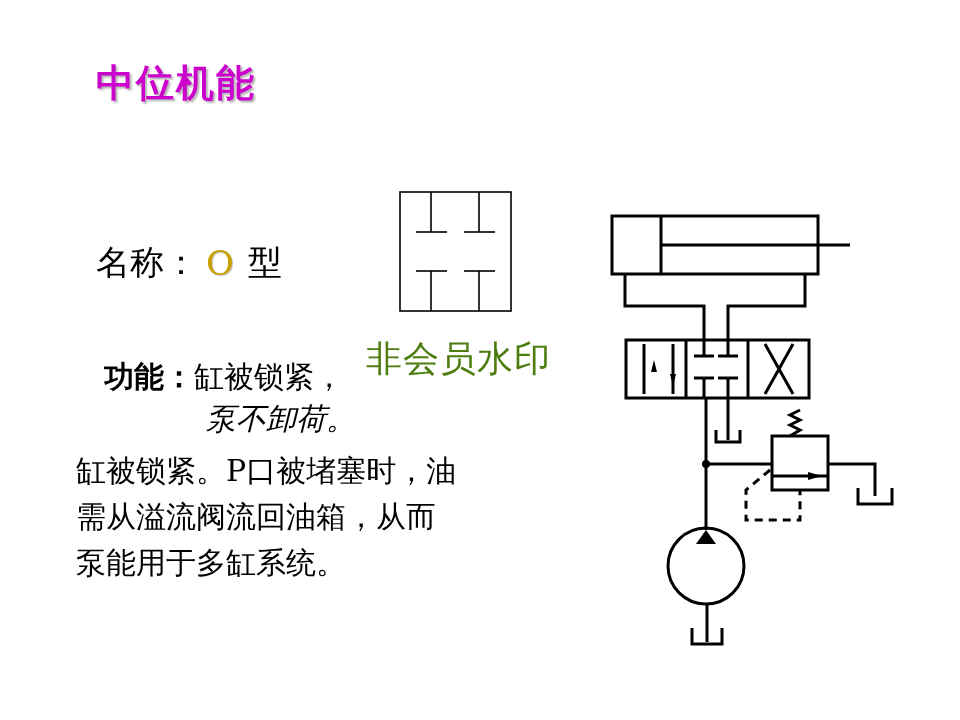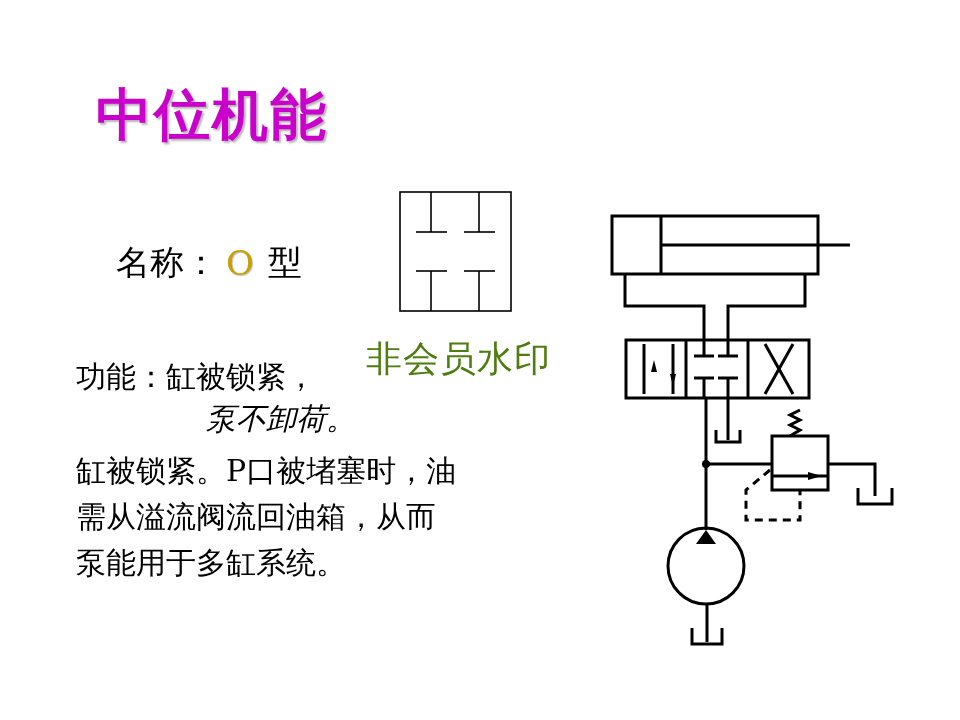--- a/index.html
+++ b/index.html
@@ -1,28 +1,28 @@
 <!DOCTYPE html>
 <html><head>
 <meta charset="utf-8">
 <style>
   html, body { margin: 0; padding: 0; background: #ffffff; }
   body { width: 960px; height: 720px; position: relative; overflow: hidden;
          font-family: "DejaVu Serif", "Liberation Serif", serif; color: #000; }
-  .title { position: absolute; left: 96px; top: 58px; font-size: 56px; font-weight: bold;
+  .title { position: absolute; left: 96px; top: 58px; font-size: 38px; font-weight: bold;
            color: #cc00cc; letter-spacing: 2px;
            font-family: "DejaVu Sans", "Liberation Sans", sans-serif;
-           text-shadow: 2px 2px 2px rgba(120,120,120,0.55); margin-top: 20px; }
-  .name-row { position: absolute; left: 116px; top: 240px; font-size: 34px; display: flex; align-items: center; justify-content: space-between; }
+           text-shadow: 2px 2px 2px rgba(120,120,120,0.55); }
+  .name-row { position: absolute; left: 96px; top: 240px; font-size: 34px; display: flex; align-items: center; justify-content: space-between; }
   .name-row .val { color: #c9a000; margin: 0 14px 0 8px; text-shadow: 1px 1px 1px rgba(0,0,0,0.25); }
   .o-symbol { position: absolute; left: 399px; top: 190px; }
   .watermark { position: absolute; left: 366px; top: 335px; font-size: 36px; color: #4d7c0f;
                font-family: "DejaVu Sans", "Liberation Sans", sans-serif; letter-spacing: 1px; }
   .func { position: absolute; left: 76px; top: 356px; font-size: 30px; line-height: 42px; }
-  .func .label { font-weight: normal; }
+  .func .label { font-weight: bold; margin-left: 28px; }
   .func .indent { padding-left: 130px; font-style: italic; }
   .desc { position: absolute; left: 76px; top: 448px; font-size: 30px; line-height: 46px; width: 470px; }
   .desc div { white-space: nowrap; }
   .circuit { position: absolute; left: 600px; top: 200px; }
 </style>
 </head>
 <body>
 
 <div class="title">中位机能</div>
 

